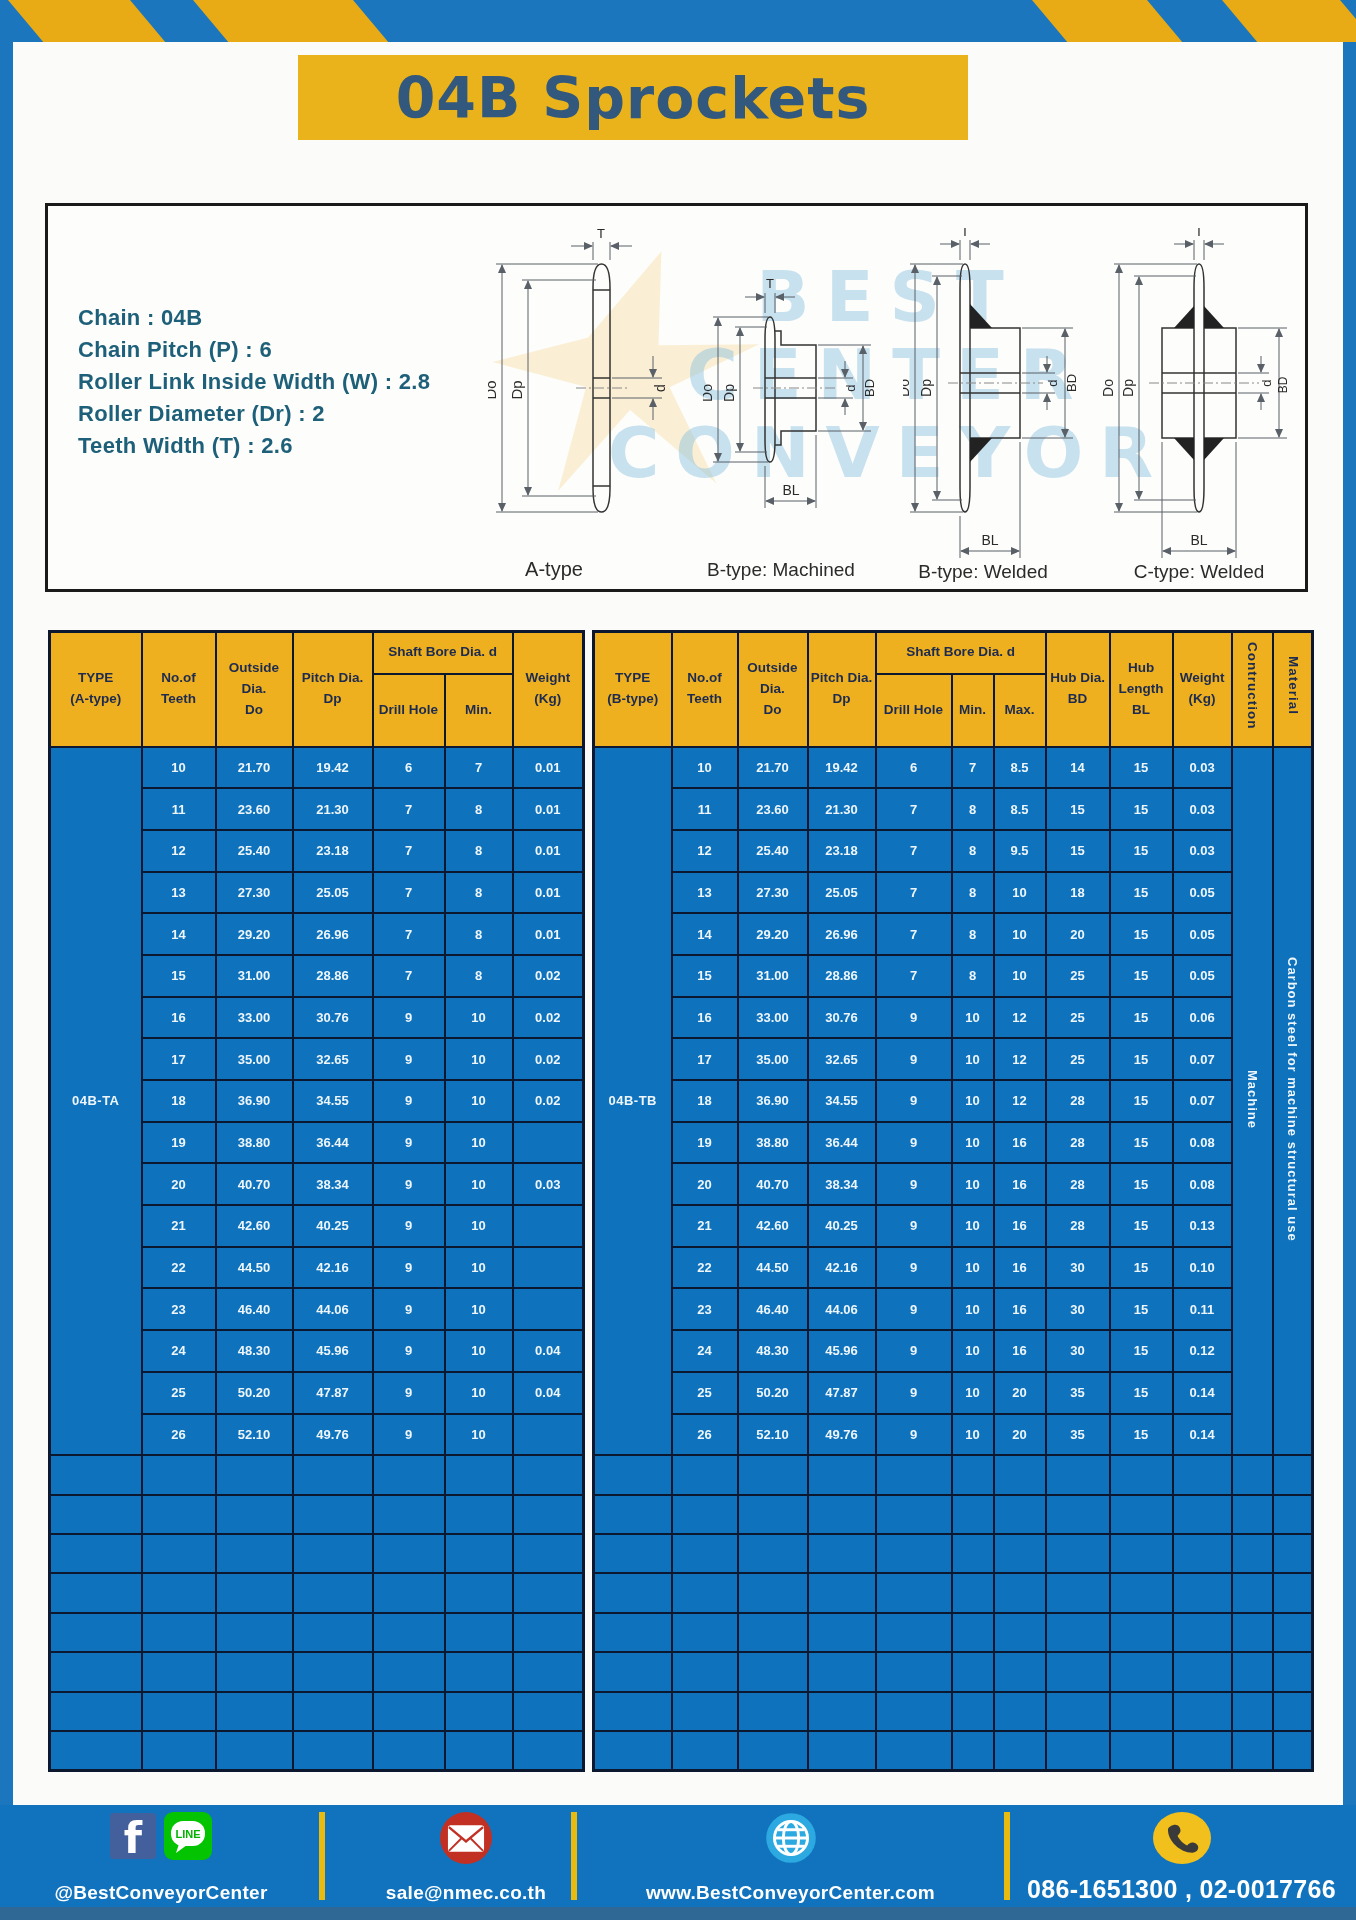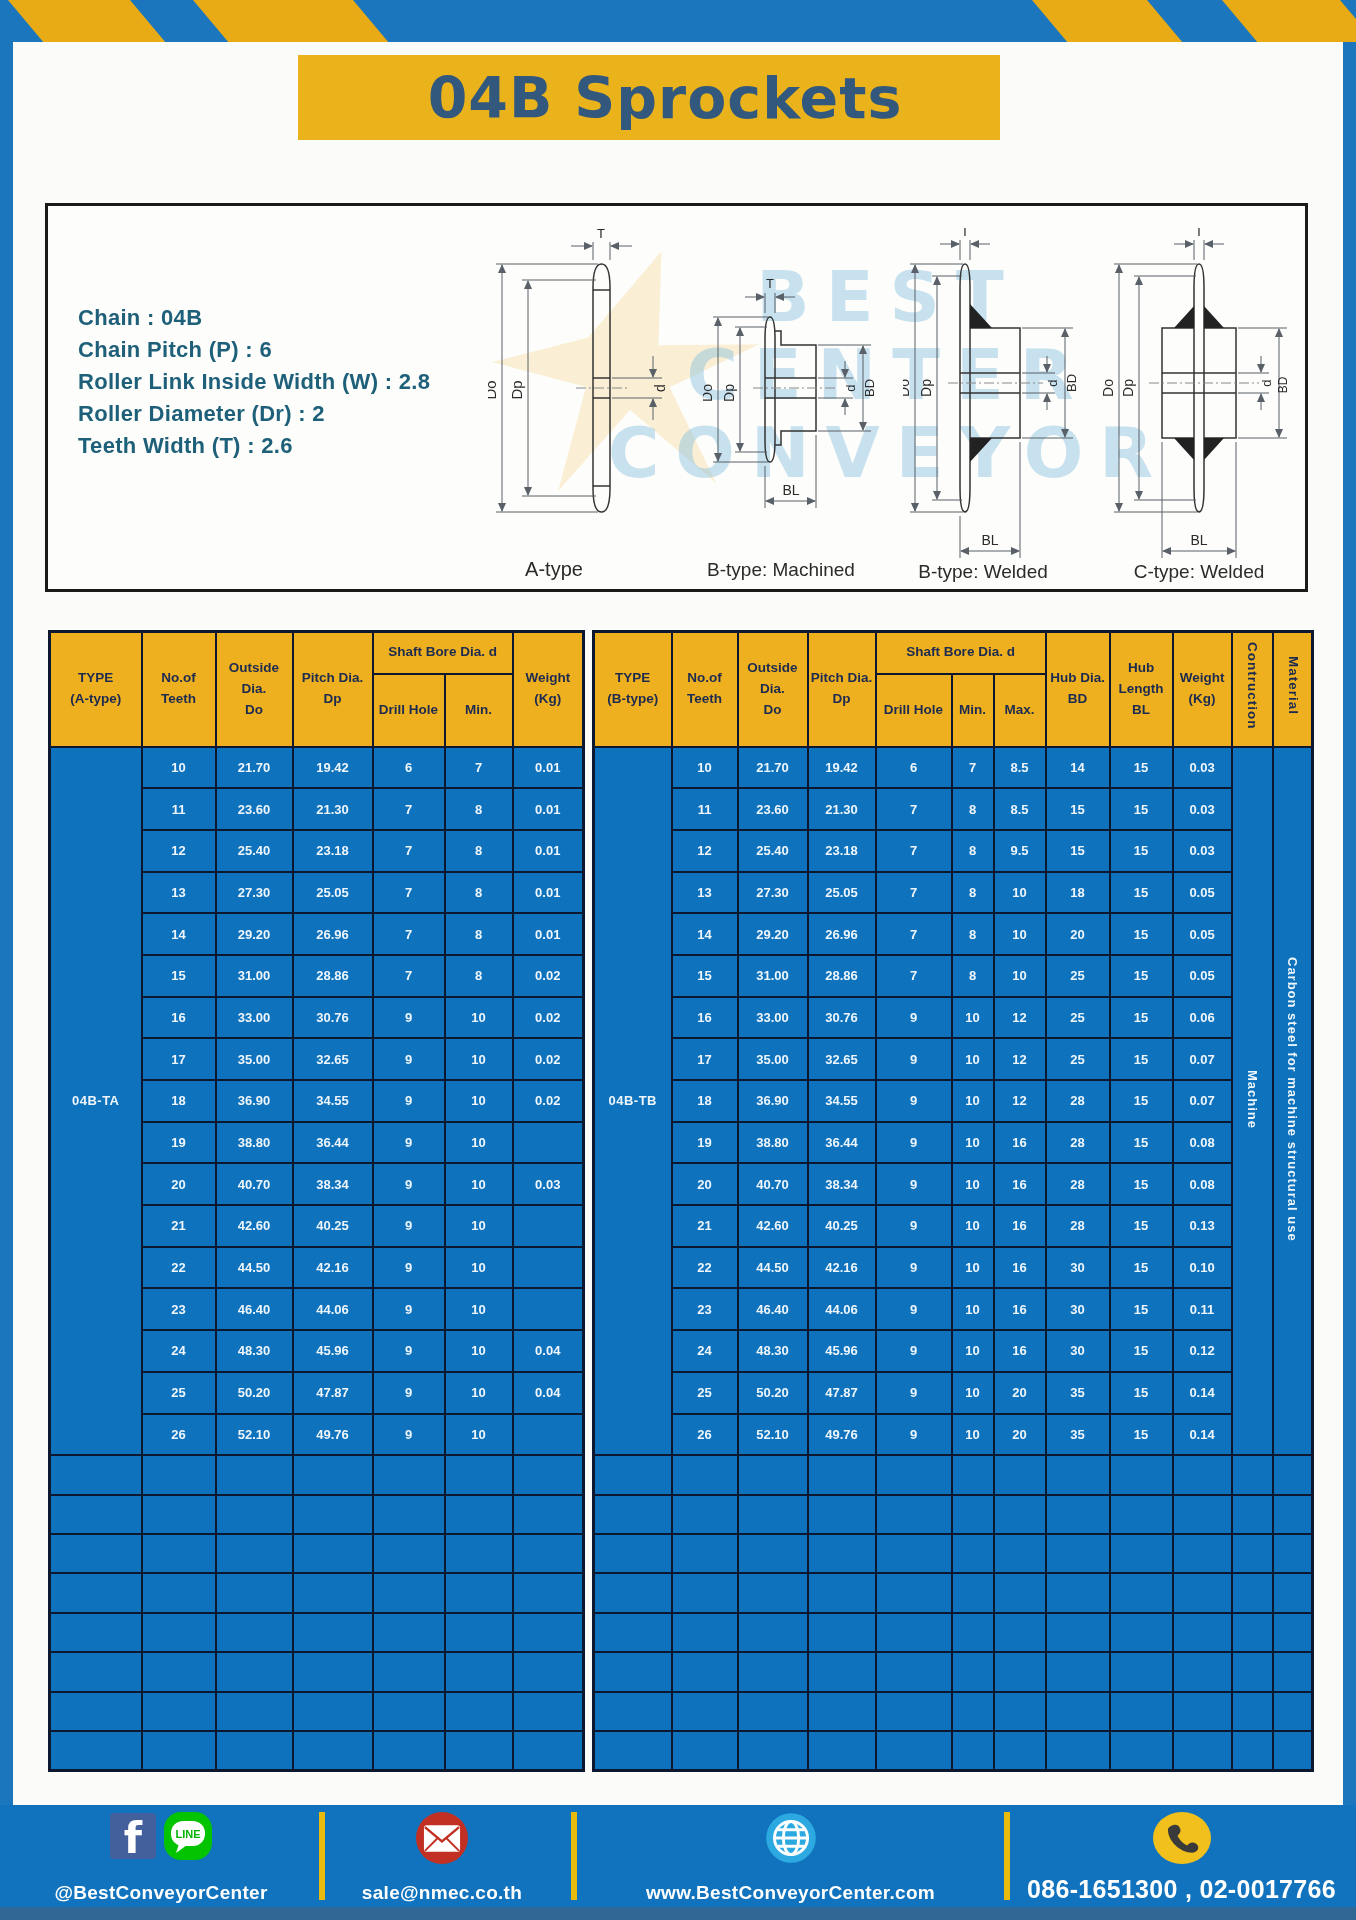--- a/index.html
+++ b/index.html
@@ -4,21 +4,21 @@
 <style>
   html,body{margin:0;padding:0;background:#888;}
   .page{position:relative;width:1356px;height:1920px;background:#fbfbf9;overflow:hidden;
         font-family:"Liberation Sans",sans-serif;}
   
   .topbar{position:absolute;left:0;top:0;width:1356px;height:42px;background:#1b76bd;overflow:hidden;z-index:5;}
   .stripe{position:absolute;top:0;height:42px;background:#e8ab15;transform:skewX(40deg);transform-origin:top left;}
   .side-border{position:absolute;top:42px;width:13px;height:1763px;background:#1b76bd;z-index:4;}
   
   .title-banner{position:absolute;left:298px;top:55px;width:670px;height:85px;background:#eab31c;
-        display:flex;align-items:center;justify-content:center;z-index:2;padding-left:32px;}
+        display:flex;align-items:center;justify-content:center;z-index:2;}
   .title-banner span{font-size:57px;font-weight:bold;color:#33587d;letter-spacing:1px;font-family:"DejaVu Sans","Liberation Sans",sans-serif;}
   
   .draw-box{position:absolute;left:45px;top:203px;width:1263px;height:389px;background:#fdfdfb;
         border:3px solid #1a1a1a;box-sizing:border-box;z-index:2;}
   .specs{position:absolute;left:30px;top:96px;color:#1e6079;font-weight:bold;font-size:22px;line-height:32px;letter-spacing:.3px;}
   .wm-logo{position:absolute;left:440px;top:30px;opacity:.55;}
   .wm-text{position:absolute;left:560px;top:52px;width:560px;text-align:center;
         color:rgba(125,185,222,.42);font-weight:bold;font-size:70px;line-height:78px;letter-spacing:16px;
         font-family:"DejaVu Sans","Liberation Sans",sans-serif;}
   .draw{position:absolute;}
@@ -40,21 +40,21 @@
   td .vert{max-height:700px;}
   
   .footer{position:absolute;left:0;top:1805px;width:1356px;height:115px;background:#1173bd;z-index:6;}
   .footer-strip{position:absolute;left:0;bottom:0;width:1356px;height:13px;background:#2f6795;}
   .f-section{position:absolute;top:7px;height:92px;display:flex;flex-direction:column;align-items:center;justify-content:space-between;}
   .f-label{color:#fff;font-weight:bold;font-size:19px;letter-spacing:.3px;white-space:nowrap;}
   .f-divider{position:absolute;top:7px;width:6px;height:88px;background:#e9bb0f;}
   .icon-row{display:flex;gap:8px;align-items:center;}
   .fb{width:46px;height:46px;background:#43609c;border-radius:4px;display:flex;align-items:flex-end;justify-content:center;}
   .fb span{color:#fff;font-size:42px;font-weight:bold;line-height:.95;font-family:"DejaVu Sans",sans-serif;}
-  .line-app{width:48px;height:48px;background:#04c300;border-radius:17px;position:relative;}
+  .line-app{width:48px;height:48px;background:#04c300;border-radius:9px;position:relative;}
   .mail{width:52px;height:52px;background:#c23023;border-radius:50%;display:flex;align-items:center;justify-content:center;}
   .globe{width:52px;height:52px;}
   .phone{width:58px;height:52px;background:#f2c01c;border-radius:50%;display:flex;align-items:center;justify-content:center;}
 </style>
 </head>
 <body>
 
 <div class="page">
 
   <div class="topbar">
@@ -866,21 +866,21 @@
             <rect x="7" y="9" width="34" height="25" rx="12" fill="#fff"></rect>
             <path d="M15 32 L12 41 L23 33 Z" fill="#fff"></path>
             <text x="24" y="26" font-size="11" font-weight="bold" fill="#04b300" text-anchor="middle" font-family="Liberation Sans,sans-serif">LINE</text>
           </svg>
         </div>
       </div>
       <div class="f-label">@BestConveyorCenter</div>
     </div>
     <div class="f-divider" style="left:319px;"></div>
 
-    <div class="f-section" style="left:316px;width:252px;">
+    <div class="f-section" style="left:340px;width:252px;">
       <div class="mail">
         <svg width="38" height="29" viewBox="0 0 40 30">
           <rect x="1" y="1" width="38" height="28" rx="3" fill="#fff"></rect>
           <path d="M2 3 L20 18 L38 3" stroke="#c23023" stroke-width="2.5" fill="none"></path>
           <path d="M2 28 L15 15 M38 28 L25 15" stroke="#c23023" stroke-width="2" fill="none"></path>
         </svg>
       </div>
       <div class="f-label">sale@nmec.co.th</div>
     </div>
     <div class="f-divider" style="left:571px;"></div>

